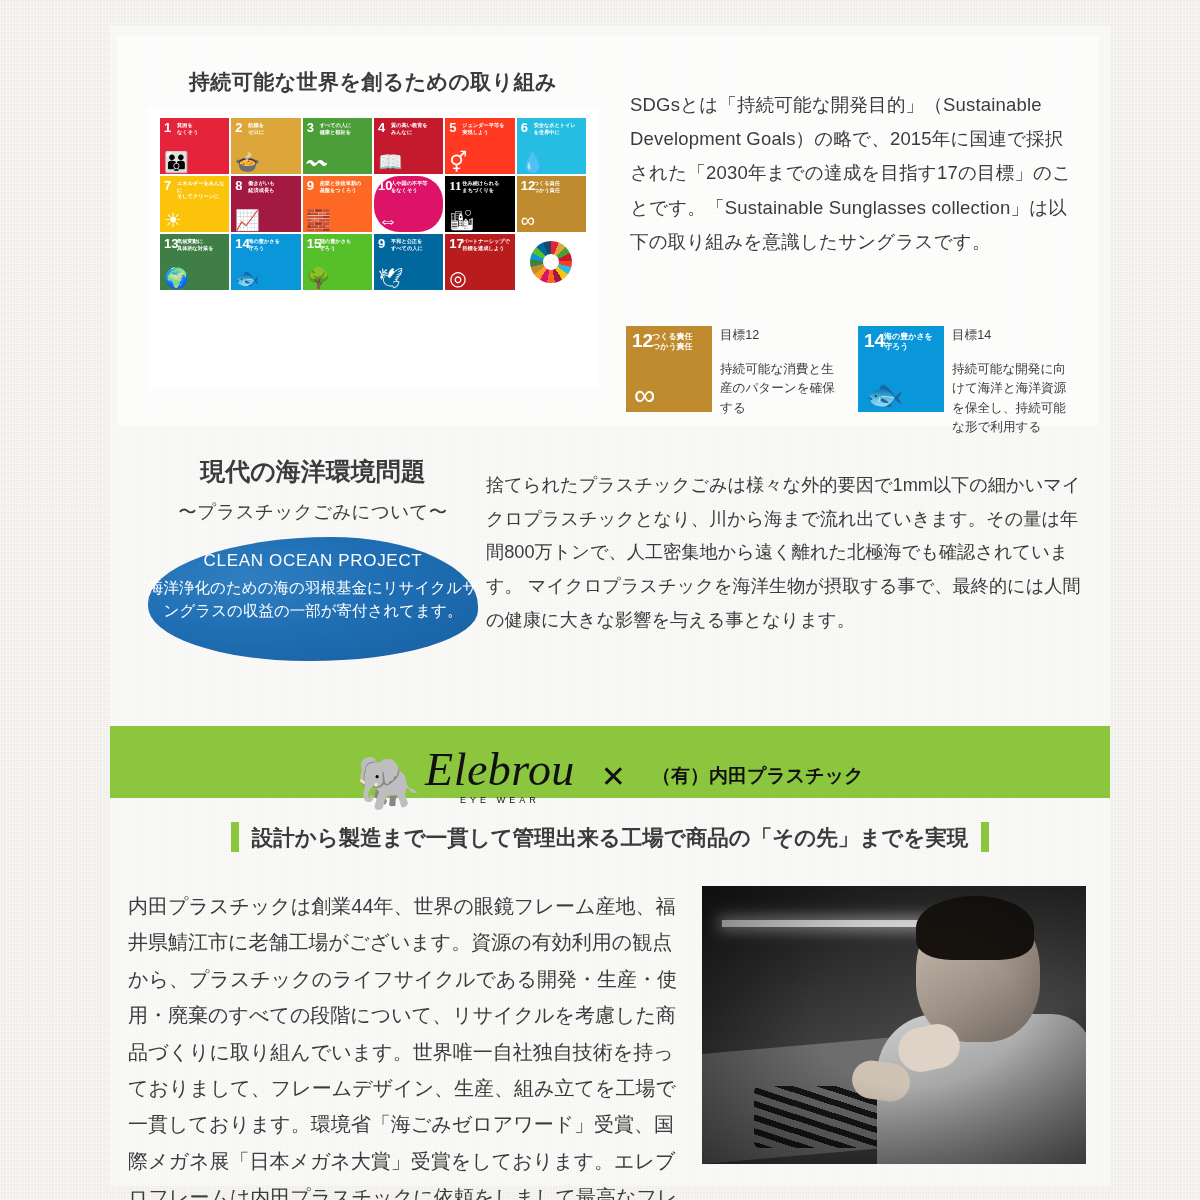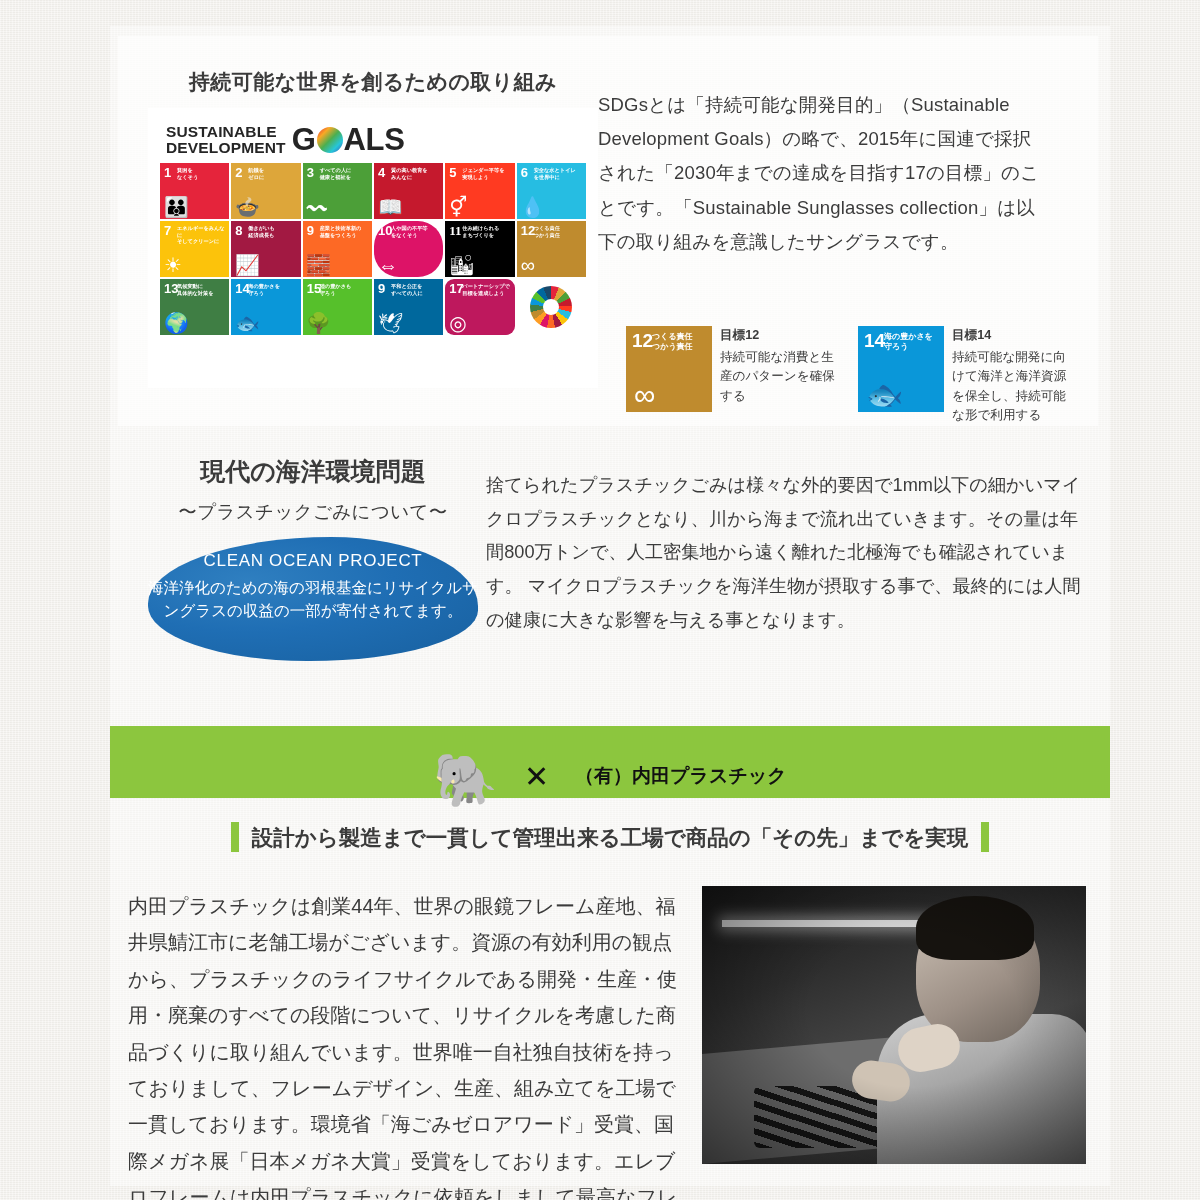--- a/index.html
+++ b/index.html
@@ -147,21 +147,21 @@
     position: absolute;
     left: 50%; top: 50%;
     transform: translate(-50%,-50%);
     width: 16px; height: 16px;
     border-radius: 50%;
     background: #fff;
   }
   
   .sdg-text {
     position: absolute;
-    left: 480px;
+    left: 512px;
     top: 52px;
     width: 450px;
     font-size: 18.5px;
     line-height: 1.85;
     color: #3b3b3b;
     letter-spacing: 0.01em;
   }
   .goal-cards {
     position: absolute;
     left: 508px;
@@ -202,22 +202,21 @@
     font-size: 30px;
     line-height: 1;
   }
   .goal-desc {
     font-size: 12.6px;
     line-height: 1.55;
     color: #3b3b3b;
   }
   .goal-desc .gl-title {
     display: block;
-    margin-bottom: 2px;
-    font-weight: bold;
+    margin-bottom: 14px;
   }
   
   .ocean-block {
     position: absolute;
     left: 118px;
     top: 441px;
     width: 980px;
     height: 250px;
   }
   .ocean-heading {
@@ -437,29 +436,20 @@
 </head>
 <body>
 
 <div class="page">
   <div class="inner"></div>
 
   <section class="sdg-block">
     <div class="sdg-heading">持続可能な世界を創るための取り組み</div>
 
     <div class="sdg-logo-box">
-      <div class="sdg-wordmark">
-        <div class="sdg-word-left">
-          <div>SUSTAINABLE</div>
-          <div>DEVELOPMENT</div>
-        </div>
-        <div class="sdg-word-goals">
-          <span>G</span><span class="o"></span><span>ALS</span>
-        </div>
-      </div>
       <div class="sdg-grid" id="sdg-grid">
           <div class="sdg-tile" style="background: rgb(229, 36, 59);">
             <span class="num">1</span>
             <span class="ttl">貧困を<br>なくそう</span>
             <span class="ico">👪</span>
           </div>
           <div class="sdg-tile" style="background: rgb(221, 166, 58);">
             <span class="num">2</span>
             <span class="ttl">飢餓を<br>ゼロに</span>
             <span class="ico">🍲</span>
@@ -527,21 +517,21 @@
           <div class="sdg-tile" style="background: rgb(86, 192, 43);">
             <span class="num">15</span>
             <span class="ttl">陸の豊かさも<br>守ろう</span>
             <span class="ico">🌳</span>
           </div>
           <div class="sdg-tile" style="background: rgb(0, 104, 157);">
             <span class="num">9</span>
             <span class="ttl">平和と公正を<br>すべての人に</span>
             <span class="ico">🕊</span>
           </div>
-          <div class="sdg-tile" style="background: #be185d; border-radius: 9px;">
+          <div class="sdg-tile" style="background: #b91c1c;">
             <span class="num">17</span>
             <span class="ttl">パートナーシップで<br>目標を達成しよう</span>
             <span class="ico">◎</span>
           </div>
           <div class="sdg-tile wheel">
             <div class="sdg-wheel-circle"></div>
           </div>
         </div>
     </div>
 
@@ -575,20 +565,24 @@
       <div class="bl">海洋浄化のための海の羽根基金にリサイクルサングラスの収益の一部が寄付されてます。</div>
     </div>
     <div class="ocean-text">捨てられたプラスチックごみは様々な外的要因で1mm以下の細かいマイクロプラスチックとなり、川から海まで流れ出ていきます。その量は年間800万トンで、人工密集地から遠く離れた北極海でも確認されています。
 マイクロプラスチックを海洋生物が摂取する事で、最終的には人間の健康に大きな影響を与える事となります。</div>
   </section>
 
   <div class="green-band"></div>
   <div class="brand-row">
     <div class="brand-logo">
       <span class="elephant">🐘</span>
+      <div>
+        <div class="brand-name">Elebrou</div>
+        <div class="brand-sub">EYE WEAR</div>
+      </div>
     </div>
     <span class="cross">✕</span>
     <span class="partner">（有）内田プラスチック</span>
   </div>
 
   <div class="tagline">
     <span class="tag-bar"></span>
     <span class="tag-text">設計から製造まで一貫して管理出来る工場で商品の「その先」までを実現</span>
     <span class="tag-bar"></span>
   </div>

